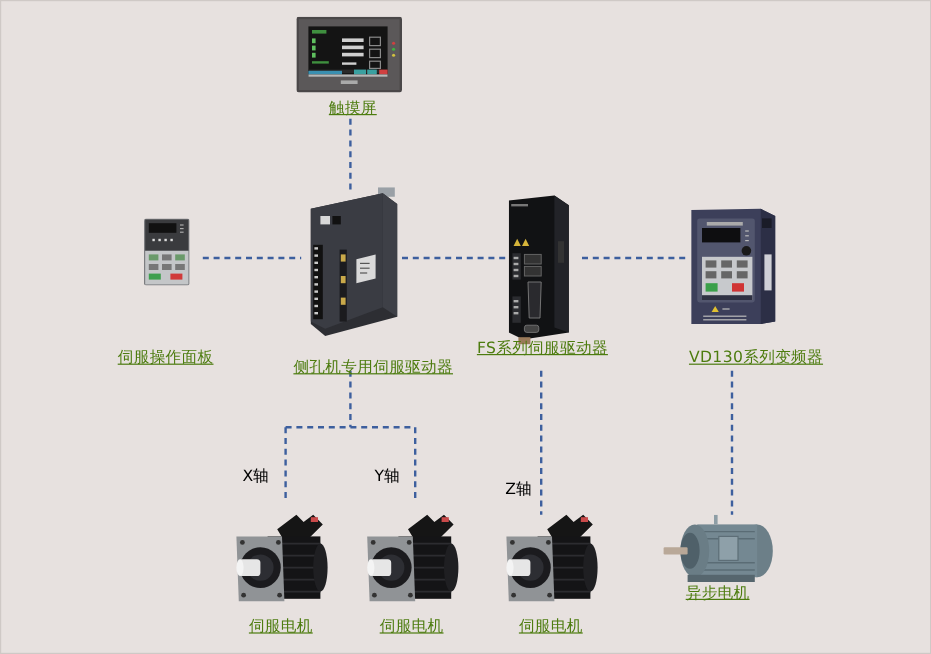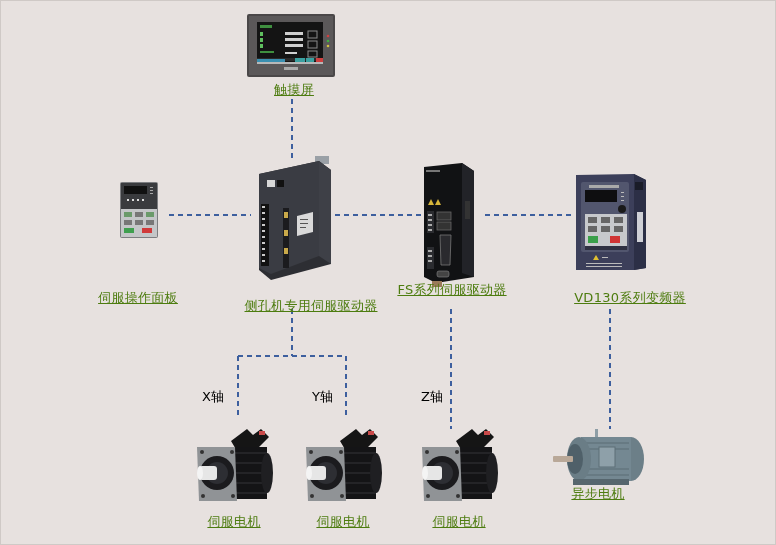--- a/index.html
+++ b/index.html
@@ -213,21 +213,21 @@
         <rect x="26" y="85" width="6" height="1"></rect>
         <rect x="10" y="91" width="36" height="1"></rect>
         <rect x="10" y="94" width="36" height="1"></rect>
       </g>
   </svg>
 </div>
 <div class="label" style="left:629px;top:288px;">VD130系列变频器</div>
 
 <div class="axis-label" style="left:201px;top:387px;">X轴</div>
 <div class="axis-label" style="left:311px;top:387px;">Y轴</div>
-<div class="axis-label" style="left:420px;top:387px;">Z轴</div>
+<div class="axis-label" style="left:420px;top:398px;">Z轴</div>
 
 <div class="dev" style="left:194px;top:426px;width:80px;height:80px;">
   <svg width="80" height="80" viewBox="0 0 80 80">
     <path d="M36,14 L52,2 L58,8 L66,2 L74,10 L62,22 L42,24 Z" fill="#151515"></path>
     <rect x="64" y="4" width="6" height="4" fill="#c94a4a"></rect>
     <rect x="28" y="20" width="44" height="52" fill="#141416"></rect>
     <g stroke="#2c2c30" stroke-width="1.4">
         <line x1="40" y1="26" x2="72" y2="26"></line>
         <line x1="40" y1="36" x2="72" y2="36"></line>
         <line x1="40" y1="46" x2="72" y2="46"></line>

